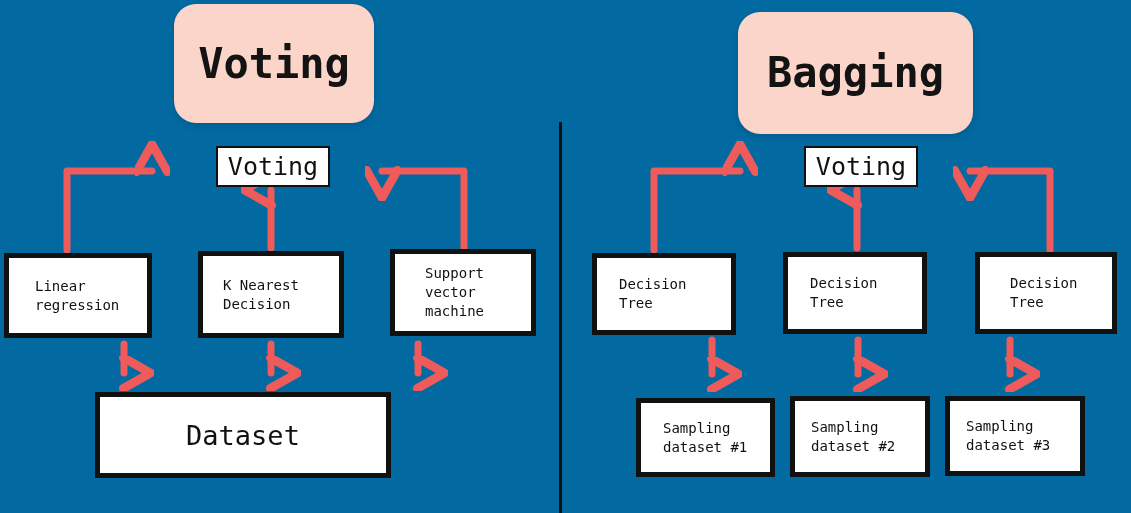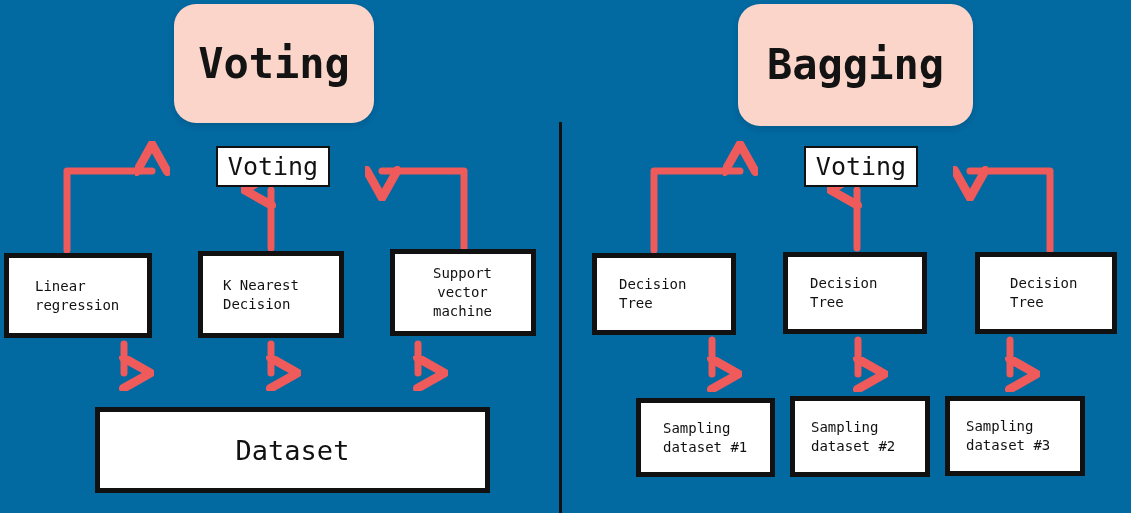--- a/index.html
+++ b/index.html
@@ -147,31 +147,31 @@
   <div class="node-box" style="left:4px; top:253px; width:148px; height:85px; padding-left:26px;">
     <span class="node-label">Linear
 regression</span>
   </div>
 
   <div class="node-box" style="left:198px; top:251px; width:146px; height:87px; padding-left:20px;">
     <span class="node-label">K Nearest
 Decision</span>
   </div>
 
-  <div class="node-box" style="left:390px; top:249px; width:146px; height:87px; padding-left:38px;text-align:center;">
+  <div class="node-box" style="left:390px; top:249px; width:146px; height:87px; padding-left:30px;">
     <span class="node-label">Support
 vector
 machine</span>
   </div>
 
-  <div class="node-box center-text" style="left:95px; top:407px; width:395px; height:86px;">
+  <div class="node-box center-text" style="left:95px; top:392px; width:296px; height:86px;">
     <span class="node-label big">Dataset</span>
   </div>
 
-  <div class="badge" style="left:738px; top:4px; width:235px; height:122px;">
+  <div class="badge" style="left:738px; top:12px; width:235px; height:122px;">
     <span class="badge-label">Bagging</span>
   </div>
 
   <div class="voting-box" style="left:804px; top:146px; width:110px; height:37px;">
     <span class="voting-label">Voting</span>
   </div>
 
   <div class="node-box" style="left:592px; top:253px; width:144px; height:82px; padding-left:22px;">
     <span class="node-label">Decision
 Tree</span>

